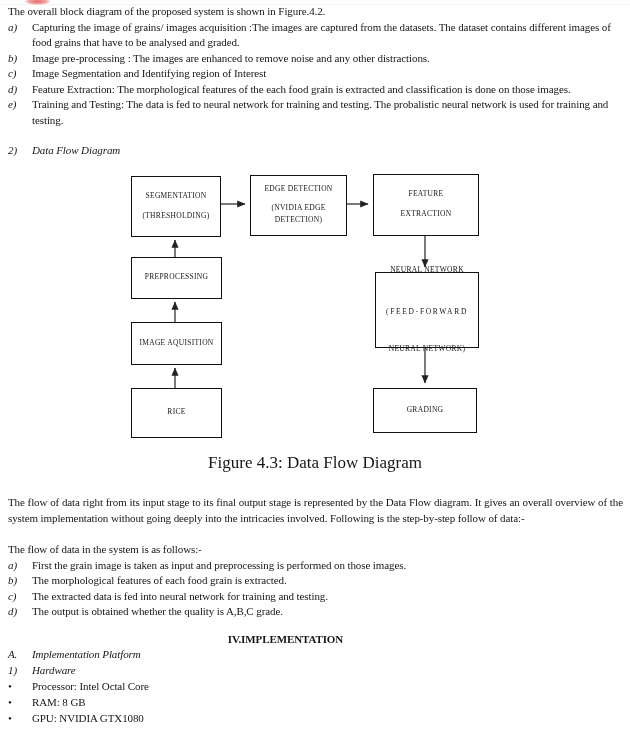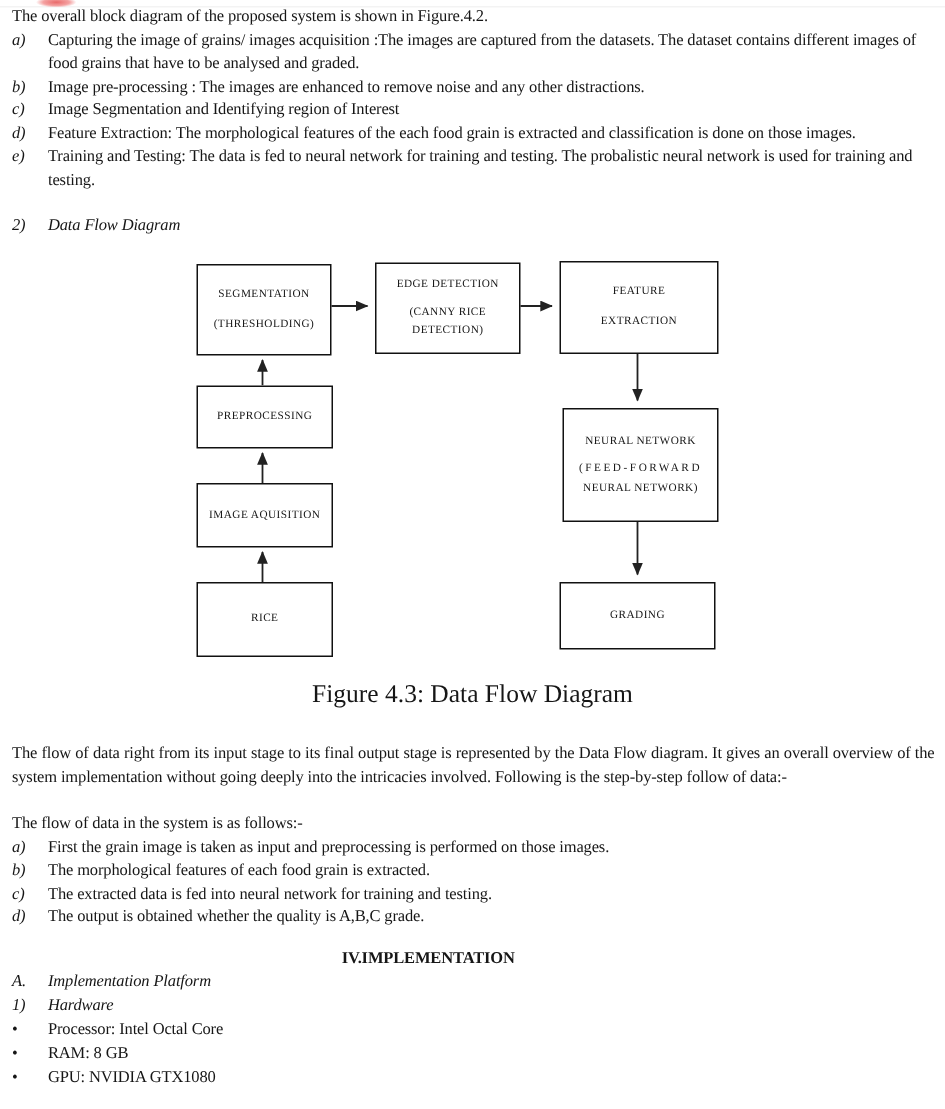--- a/index.html
+++ b/index.html
@@ -36,21 +36,21 @@
     font-family:"Liberation Serif", serif;
   }
   .dline { margin:2px 0; }
   .gap2 .dline { margin:5.5px 0; }
   .first-gap .dline:first-child { margin-bottom:8px; }
   .spread { letter-spacing:1.7px; }
   #box-seg  { left:131px; top:7px;   width:88px;  height:59px; }
   #box-edge { left:250px; top:6px;   width:95px;  height:59px; }
   #box-feat { left:373px; top:5px;   width:104px; height:60px; }
   #box-prep { left:131px; top:88px;  width:89px;  height:40px; }
-  #box-nn   { left:375px; top:103px; width:102px; height:74px; }
+  #box-nn   { left:375px; top:103px; width:102px; height:74px;gap:24px; }
   #box-imga { left:131px; top:153px; width:89px;  height:41px; }
   #box-rice { left:131px; top:219px; width:89px;  height:48px; }
   #box-grad { left:373px; top:219px; width:102px; height:43px;text-align:center; }
   .caption { text-align:center; margin-top:6px; letter-spacing:0; font-size:17px; }
   
   .overview { margin-top:21px; }
   .flowintro { margin-top:16px; }
   .heading { margin-top:12px; width:555px; text-align:center; font-weight:bold; }
   .heading .num { }
   .bullets .li { line-height:16px; }
@@ -113,21 +113,21 @@
       </g>
     </svg>
 
     <div id="box-seg" class="dbox gap2">
       <div class="dline">SEGMENTATION</div>
       <div class="dline">(THRESHOLDING)</div>
     </div>
 
     <div id="box-edge" class="dbox first-gap">
       <div class="dline">EDGE DETECTION</div>
-      <div class="dline">(CANNY RICE</div>
+      <div class="dline">(NVIDIA EDGE</div>
       <div class="dline">DETECTION)</div>
     </div>
 
     <div id="box-feat" class="dbox gap2">
       <div class="dline">FEATURE</div>
       <div class="dline">EXTRACTION</div>
     </div>
 
     <div id="box-prep" class="dbox">
       <div class="dline">PREPROCESSING</div>

